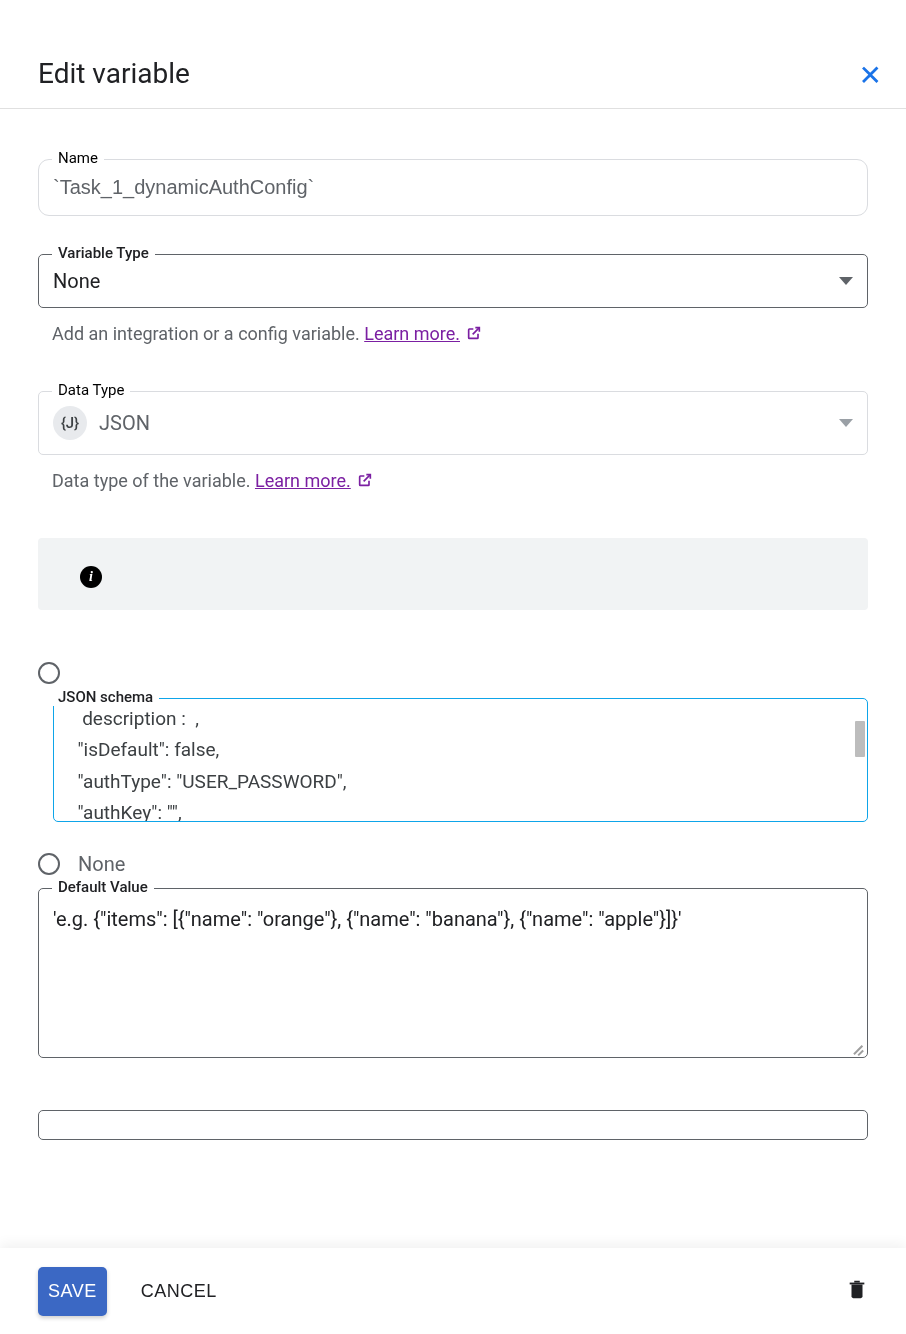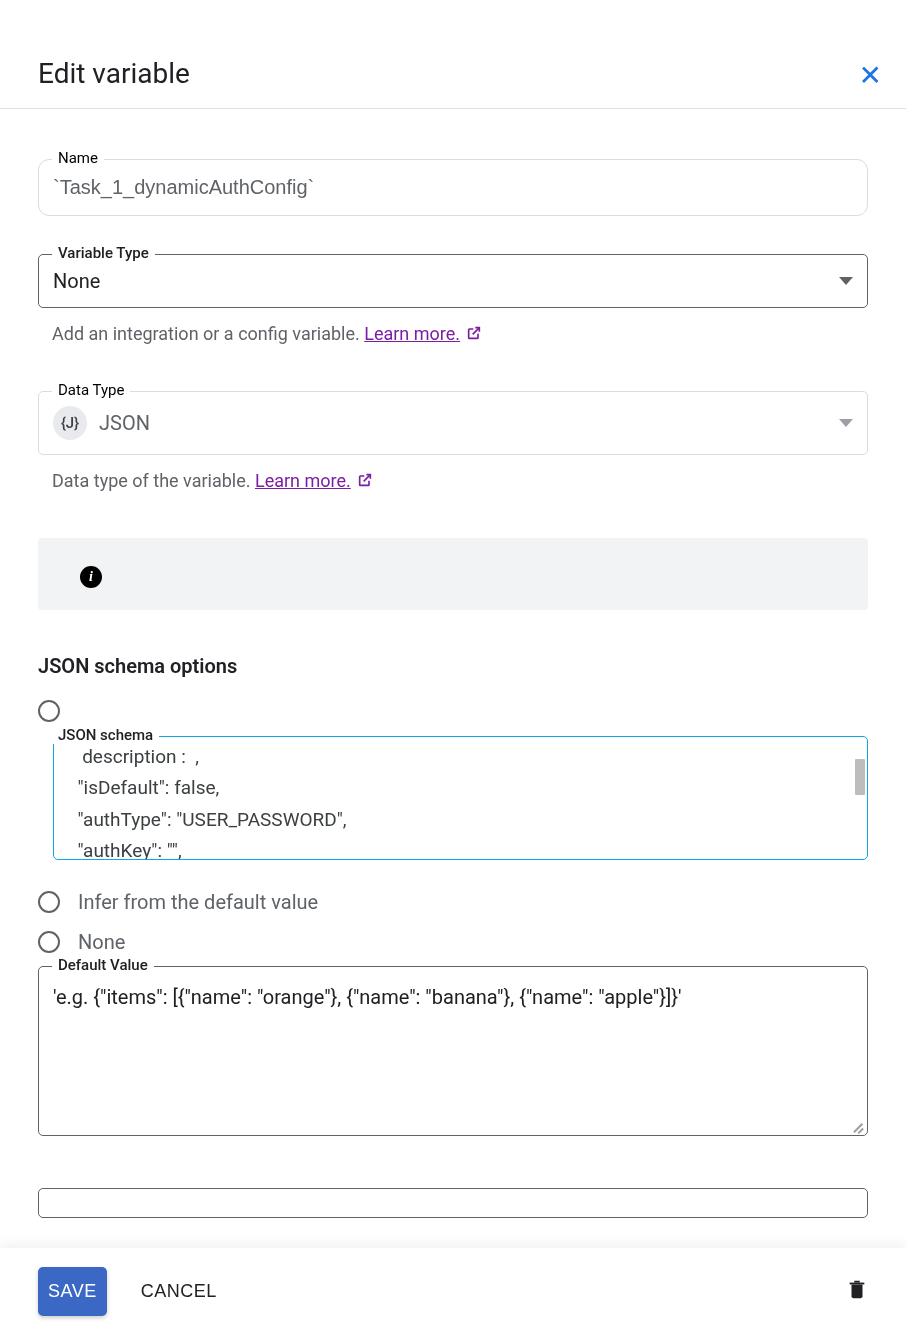--- a/index.html
+++ b/index.html
@@ -358,21 +358,20 @@
   <div class="spacer-md"></div>
   <div class="spacer-sm"></div>
 
   <div class="info-panel">
     <div class="info-icon">i</div>
   </div>
 
   <div class="spacer-md"></div>
   <div class="spacer-sm"></div>
 
-  <div class="section-title">JSON schema options</div>
 
   <div class="radio-row">
     <div class="radio-circle">
         <div class="radio-dot"></div>
       </div>
   </div>
 
 
   <div class="field-group">
     <span class="floating-label dark" style="font-weight:500;">JSON schema</span>
@@ -382,26 +381,20 @@
   "authType": "USER_PASSWORD",
   "authKey": "",
   "additionalProperties": false,
   "properties": {</div>
       <div class="schema-scrollbar"></div>
     </div>
   </div>
 
   <div class="spacer-sm"></div>
 
-  <div class="radio-row">
-    <div class="radio-circle">
-        <div class="radio-dot"></div>
-      </div>
-    <span class="radio-label">Infer from the default value</span>
-  </div>
 
   <div class="radio-row">
     <div class="radio-circle">
         <div class="radio-dot"></div>
       </div>
     <span class="radio-label">None</span>
   </div>
 
   <div class="field-group" style="margin-top:4px;">
     <span class="floating-label dark">Default Value</span>

